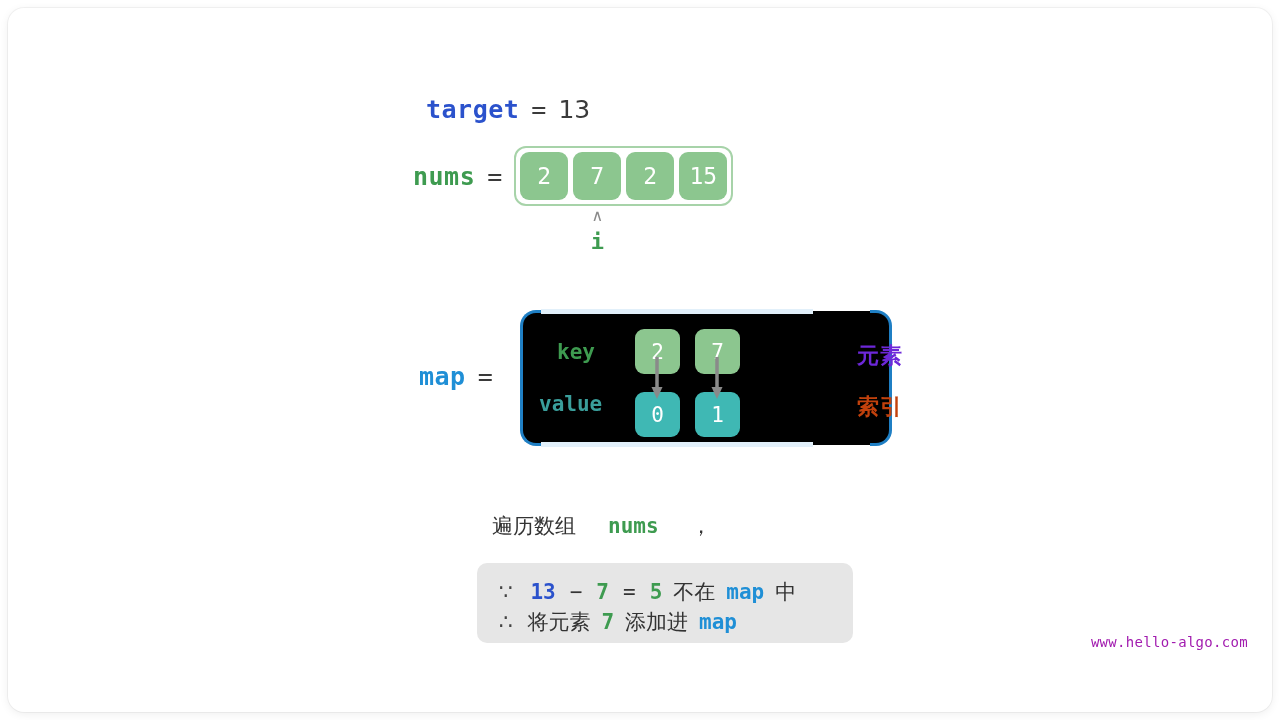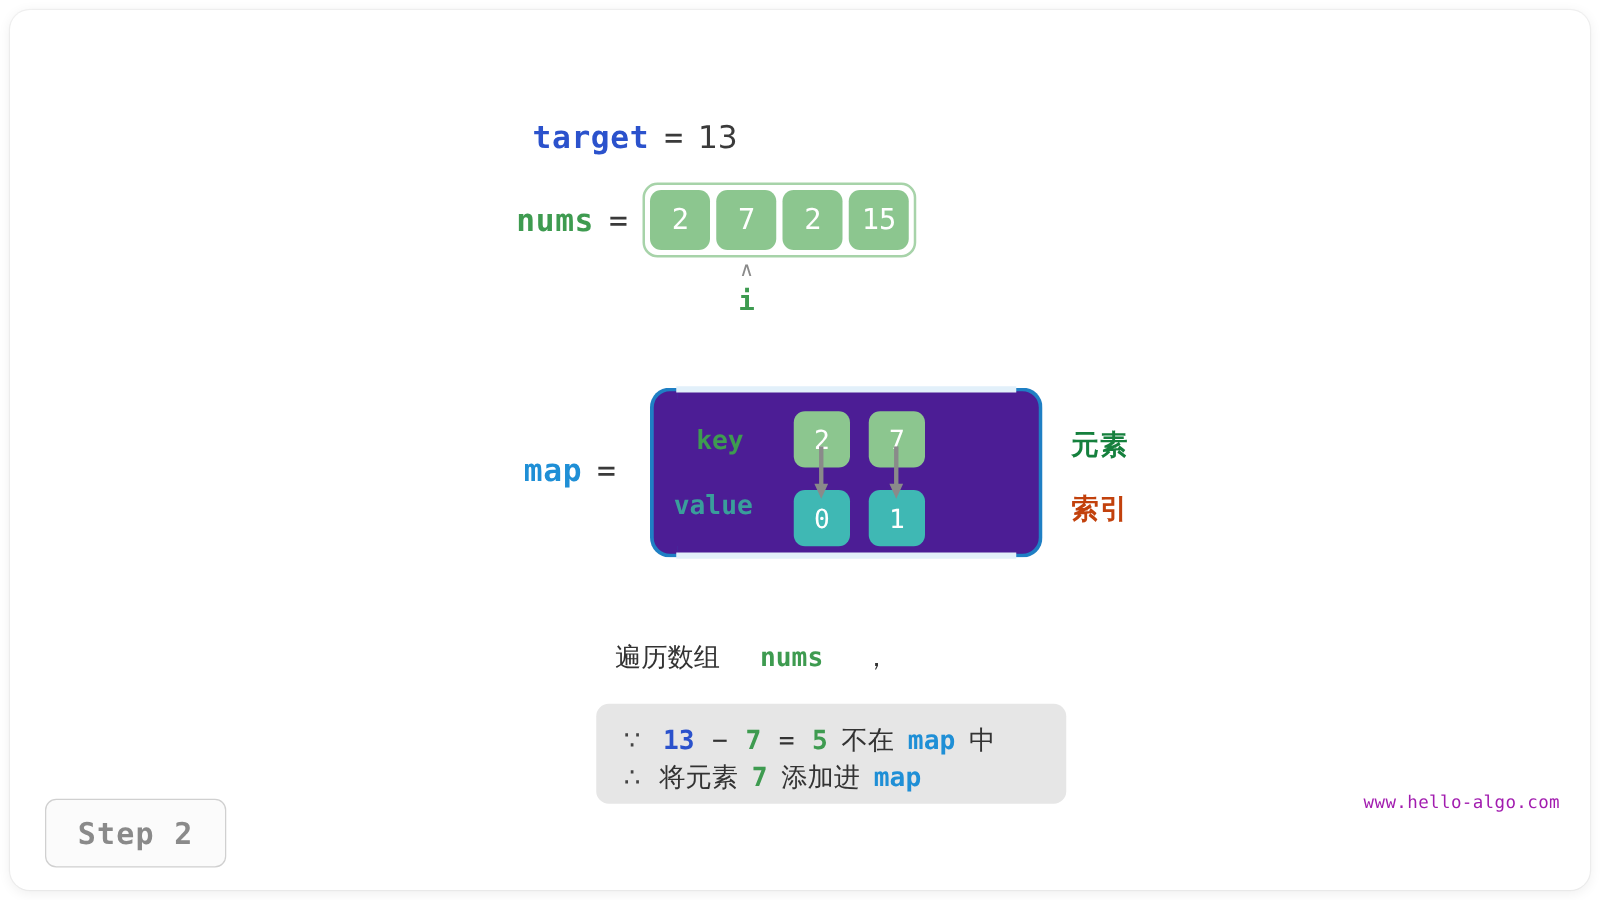--- a/index.html
+++ b/index.html
@@ -139,23 +139,23 @@
   .var-map {
     font-size: 25px;
     color: #1f8fd6;
     letter-spacing: 0.5px;
   }
 
   #map-box {
     position: absolute;
     left: 521px;
     top: 311px;
-    width: 312px;
+    width: 370px;
     height: 134px;
-    background: #4c1d95;
+    background: #000000;
     border-radius: 16px;
     box-sizing: border-box;
   }
   
   #map-box::before, #map-box::after {
     content: "";
     position: absolute;
     top: -1px;
     width: 22px;
     height: 136px;
@@ -221,21 +221,21 @@
     z-index: 4;
   }
 
   .side-label {
     position: absolute;
     font-size: 22px;
     font-weight: bold;
     font-family: "DejaVu Sans", "Liberation Sans", sans-serif;
     letter-spacing: 1px;
   }
-  #label-element { left: 857px; top: 341px; color: #15803d; }
+  #label-element { left: 857px; top: 341px; color: #6d28d9; }
   #label-index   { left: 857px; top: 392px; color: #c2410c; }
 
   
   #desc-line {
     position: absolute;
     left: 492px;
     top: 512px;
     font-size: 21px;
     color: #333333;
     white-space: nowrap;
@@ -400,18 +400,15 @@
       </div>
       <div class="reason-line">
         <span class="sym">∴</span>
         <span class="cn">将元素</span>
         <span class="tok green">7</span>
         <span class="cn">添加进</span>
         <span class="tok blue-light">map</span>
       </div>
     </div>
 
-  <div id="step-badge">
-    <span>Step 2</span>
-  </div>
 
   <div id="watermark">www.hello-algo.com</div>
 </div>
 
 </body></html>

